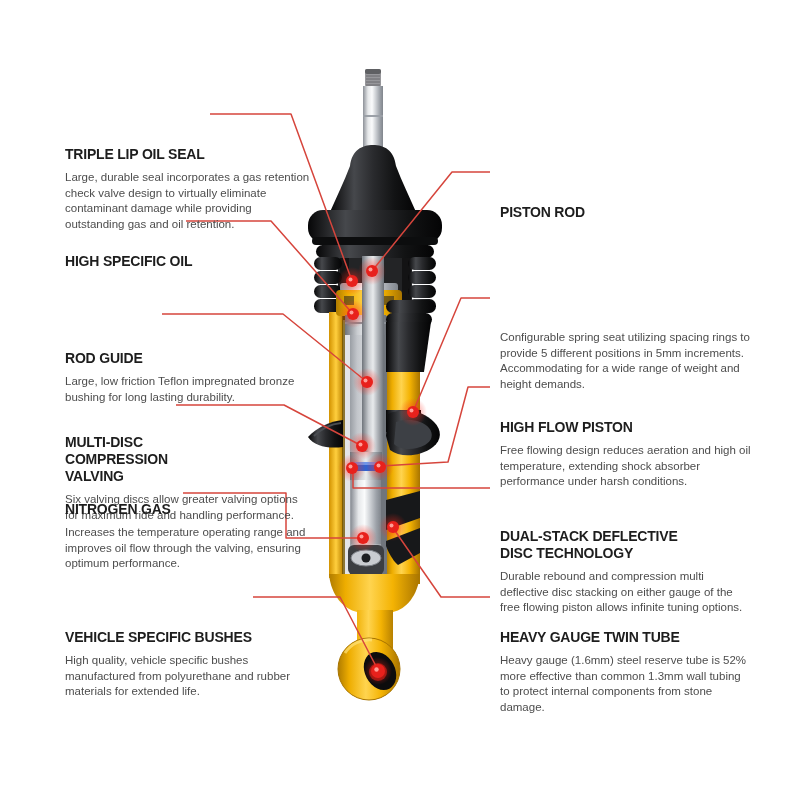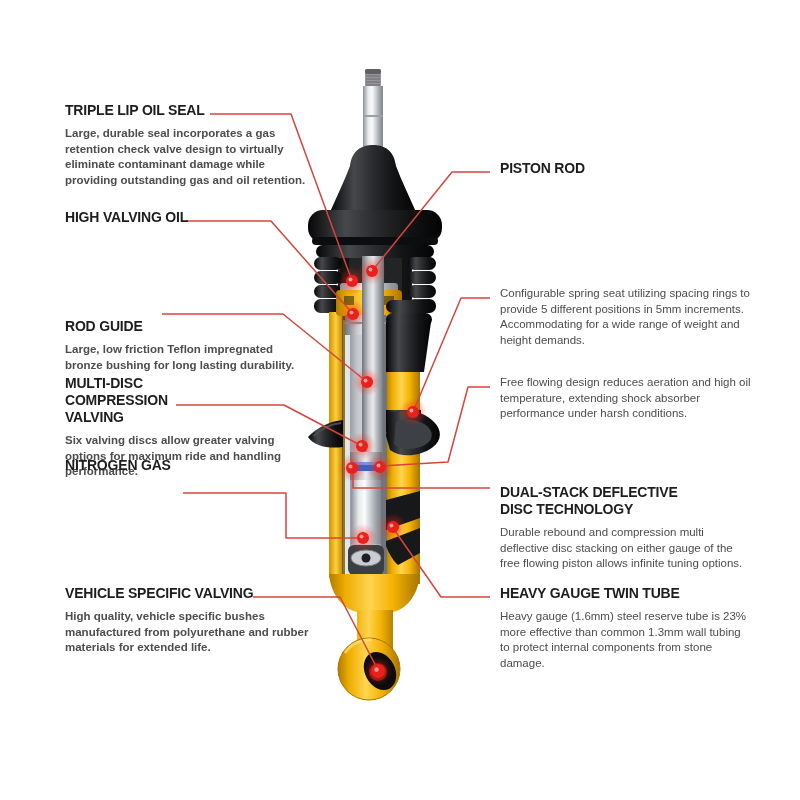--- a/index.html
+++ b/index.html
@@ -1,34 +1,34 @@
 <!DOCTYPE html>
 <html><head>
 <meta charset="utf-8">
 <style>
   html,body{margin:0;padding:0;background:#ffffff;}
   .stage{
     position:relative;width:800px;height:800px;background:#ffffff;overflow:hidden;
     font-family:"Liberation Sans", sans-serif;
   }
   .stage svg{position:absolute;left:0;top:0;}
-  .callout{position:absolute;}
+  .callout{position:absolute;margin-top:44px;}
   .callout.left{left:65px;width:250px;}
   .callout.right{left:500px;width:255px;}
   .callout h3{
     margin:0 0 7px 0;font-family:"Liberation Sans",sans-serif;
     font-size:14px;line-height:17px;font-weight:700;color:#1d1d1d;letter-spacing:-0.2px;
   }
   .callout p{
     margin:0;font-family:"Liberation Sans",sans-serif;
     font-size:11.5px;line-height:15.5px;color:#4d4d4d;
   }
   .callout h3.mw150{max-width:155px;}
   .callout h3.mw180{max-width:180px;}
-  .callout.left p{max-width:245px;font-weight:bold;}
+  .callout.left p{max-width:245px;}
   .callout.right p{max-width:252px;}
 </style>
 </head>
 <body>
 
 <div class="stage">
 
   <svg width="800" height="800" viewBox="0 0 800 800">
     <defs>
       <linearGradient id="chrome" x1="0" y1="0" x2="1" y2="0">
@@ -256,49 +256,51 @@
           <circle cx="376.5" cy="669.5" r="2.2" fill="#ff9e97"></circle>
       </g>
     </g>
   </svg>
 
   <div class="callout left" style="top:102px">
     <h3>TRIPLE LIP OIL SEAL</h3>
     <p>Large, durable seal incorporates a gas retention check valve design to virtually eliminate contaminant damage while providing outstanding gas and oil retention.</p>
   </div>
   <div class="callout left" style="top:209px">
-    <h3>HIGH VALVING OIL</h3>
-  </div>
-  <div class="callout left" style="top:318px">
+    <h3>HIGH SPECIFIC OIL</h3>
+  </div>
+  <div class="callout left" style="top:306px">
     <h3>ROD GUIDE</h3>
     <p>Large, low friction Teflon impregnated bronze bushing for long lasting durability.</p>
   </div>
-  <div class="callout left" style="top:375px">
+  <div class="callout left" style="top:390px">
     <h3 class="mw150">MULTI-DISC COMPRESSION VALVING</h3>
     <p>Six valving discs allow greater valving options for maximum ride and handling performance.</p>
   </div>
   <div class="callout left" style="top:457px">
     <h3>NITROGEN GAS</h3>
+    <p>Increases the temperature operating range and improves oil flow through the valving, ensuring optimum performance.</p>
   </div>
   <div class="callout left" style="top:585px">
-    <h3>VEHICLE SPECIFIC VALVING</h3>
+    <h3>VEHICLE SPECIFIC BUSHES</h3>
     <p>High quality, vehicle specific bushes manufactured from polyurethane and rubber materials for extended life.</p>
   </div>
 
   <div class="callout right" style="top:160px">
     <h3>PISTON ROD</h3>
   </div>
   <div class="callout right" style="top:286px">
     <p>Configurable spring seat utilizing spacing rings to provide 5 different positions in 5mm increments. Accommodating for a wide range of weight and height demands.</p>
   </div>
   <div class="callout right" style="top:375px">
+    <h3>HIGH FLOW PISTON</h3>
     <p>Free flowing design reduces aeration and high oil temperature, extending shock absorber performance under harsh conditions.</p>
   </div>
   <div class="callout right" style="top:484px">
     <h3 class="mw180">DUAL-STACK DEFLECTIVE DISC TECHNOLOGY</h3>
     <p>Durable rebound and compression multi deflective disc stacking on either gauge of the free flowing piston allows infinite tuning options.</p>
   </div>
   <div class="callout right" style="top:585px">
     <h3>HEAVY GAUGE TWIN TUBE</h3>
-    <p>Heavy gauge (1.6mm) steel reserve tube is 23% more effective than common 1.3mm wall tubing to protect internal components from stone damage.</p>
+    <p>Heavy gauge (1.6mm) steel reserve tube is 52% more effective than common 1.3mm wall tubing to protect internal components from stone damage.</p>
   </div>
 
 </div>
 
 </body></html>

